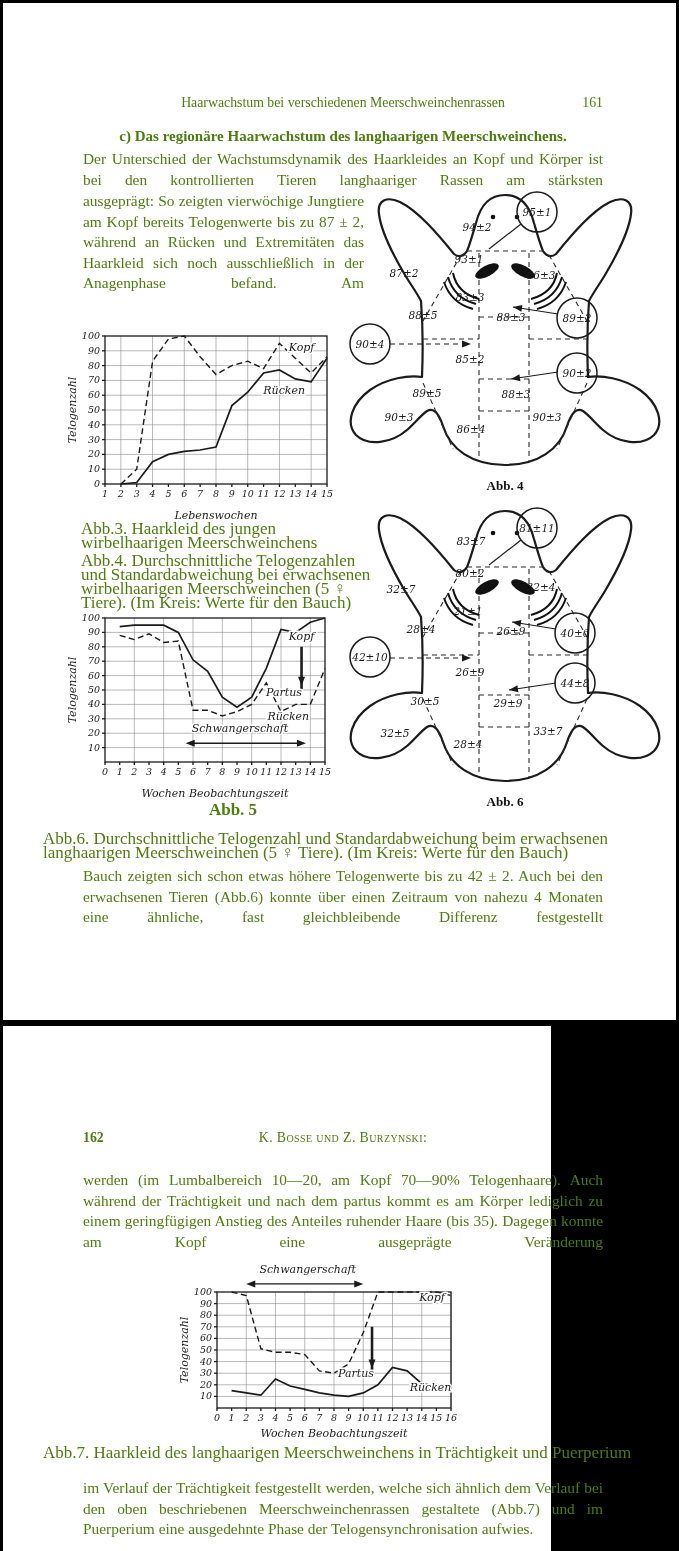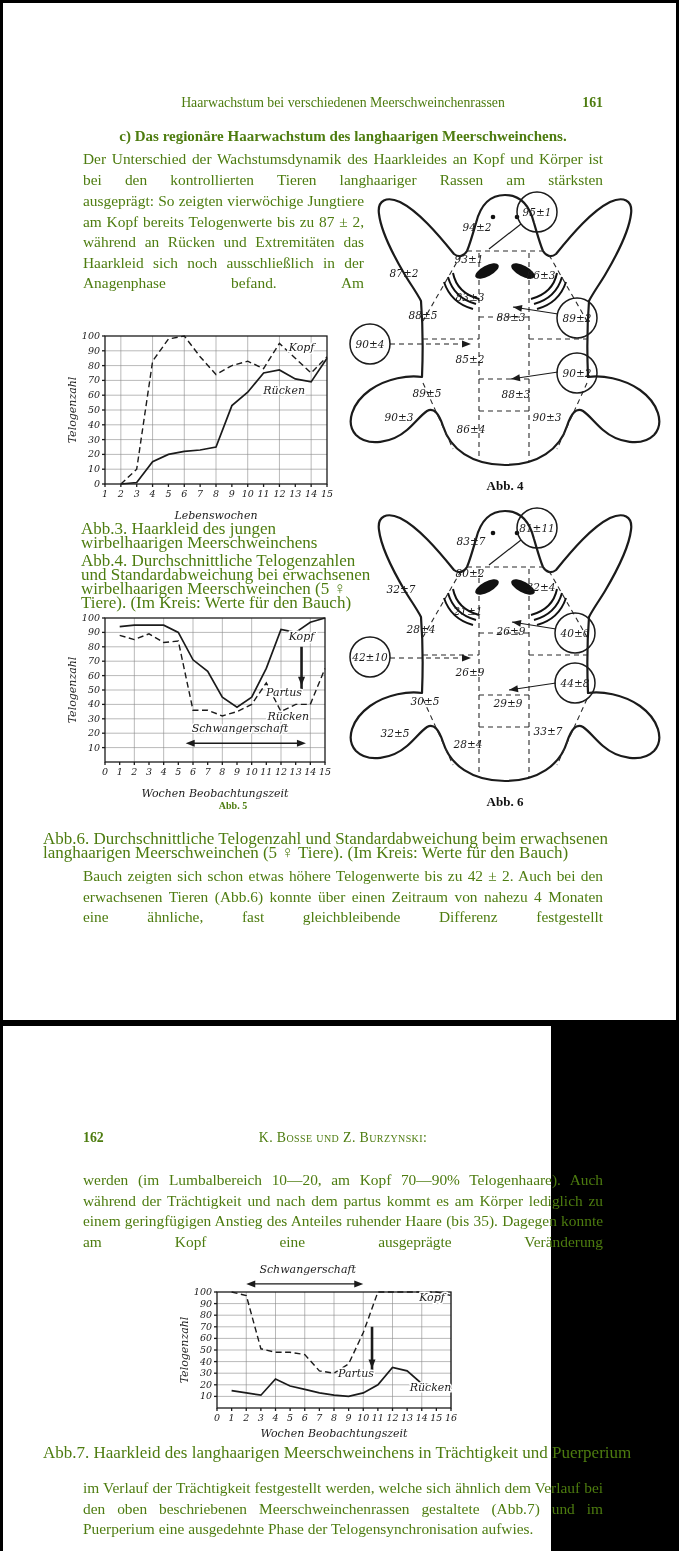--- a/index.html
+++ b/index.html
@@ -4,29 +4,29 @@
 <style>
   html,body{margin:0;padding:0;background:#000;}
   #canvas{position:relative;width:679px;height:1551px;background:#000;overflow:hidden;
           font-family:"Liberation Serif",serif;color:#4d7c0f;}
   .page{position:absolute;background:#fff;}
   #p1{left:3px;top:3px;width:673px;height:1017px;}
   #p2{left:3px;top:1026px;width:548px;height:525px;}
   .abs{position:absolute;}
   .runhead{position:absolute;top:92px;left:80px;width:520px;font-size:13.8px;}
   .rh-title{position:absolute;left:0;right:0;text-align:center;}
-  .rh-num{position:absolute;right:0;top:0;font-weight:bold;}
+  .rh-num{position:absolute;right:0;top:0;font-weight:normal;}
   .rh-num2{position:absolute;left:0;top:0;font-weight:bold;}
   .sc{font-variant:small-caps;letter-spacing:.4px;}
   .heading{position:absolute;top:125px;left:80px;width:520px;text-align:center;
            font-weight:bold;font-size:15px;}
   p.body{position:absolute;margin:0;font-size:15.4px;line-height:20.6px;text-align:justify;}
   p.cont{text-align-last:justify;}
   .cap{position:absolute;font-size:17px;line-height:13.9px;text-align:left;font-weight:500;}
-  .ablabel{position:absolute;font-size:10px;font-weight:bold;text-align:center;}
+  .ablabel{position:absolute;font-size:17px;font-weight:bold;text-align:center;}
   .chart,.pelt{position:absolute;}
   
   .grid{stroke:#8a8a8a;stroke-width:.6;}
   .axis{stroke:#1b1b1b;stroke-width:1.3;fill:none;}
   .tick{font:italic 9.5px "DejaVu Serif",serif;fill:#1b1b1b;}
   .alabel{font:italic 11px "DejaVu Serif",serif;fill:#1b1b1b;}
   .slabel{font:italic 11px "DejaVu Serif",serif;fill:#1b1b1b;paint-order:stroke;stroke:#fff;stroke-width:3px;}
   .ln{fill:none;stroke:#1b1b1b;stroke-width:1.7;}
   .dash{stroke-dasharray:6 3.5;stroke-width:1.4;}
   .ann{stroke:#1b1b1b;stroke-width:1.4;}

